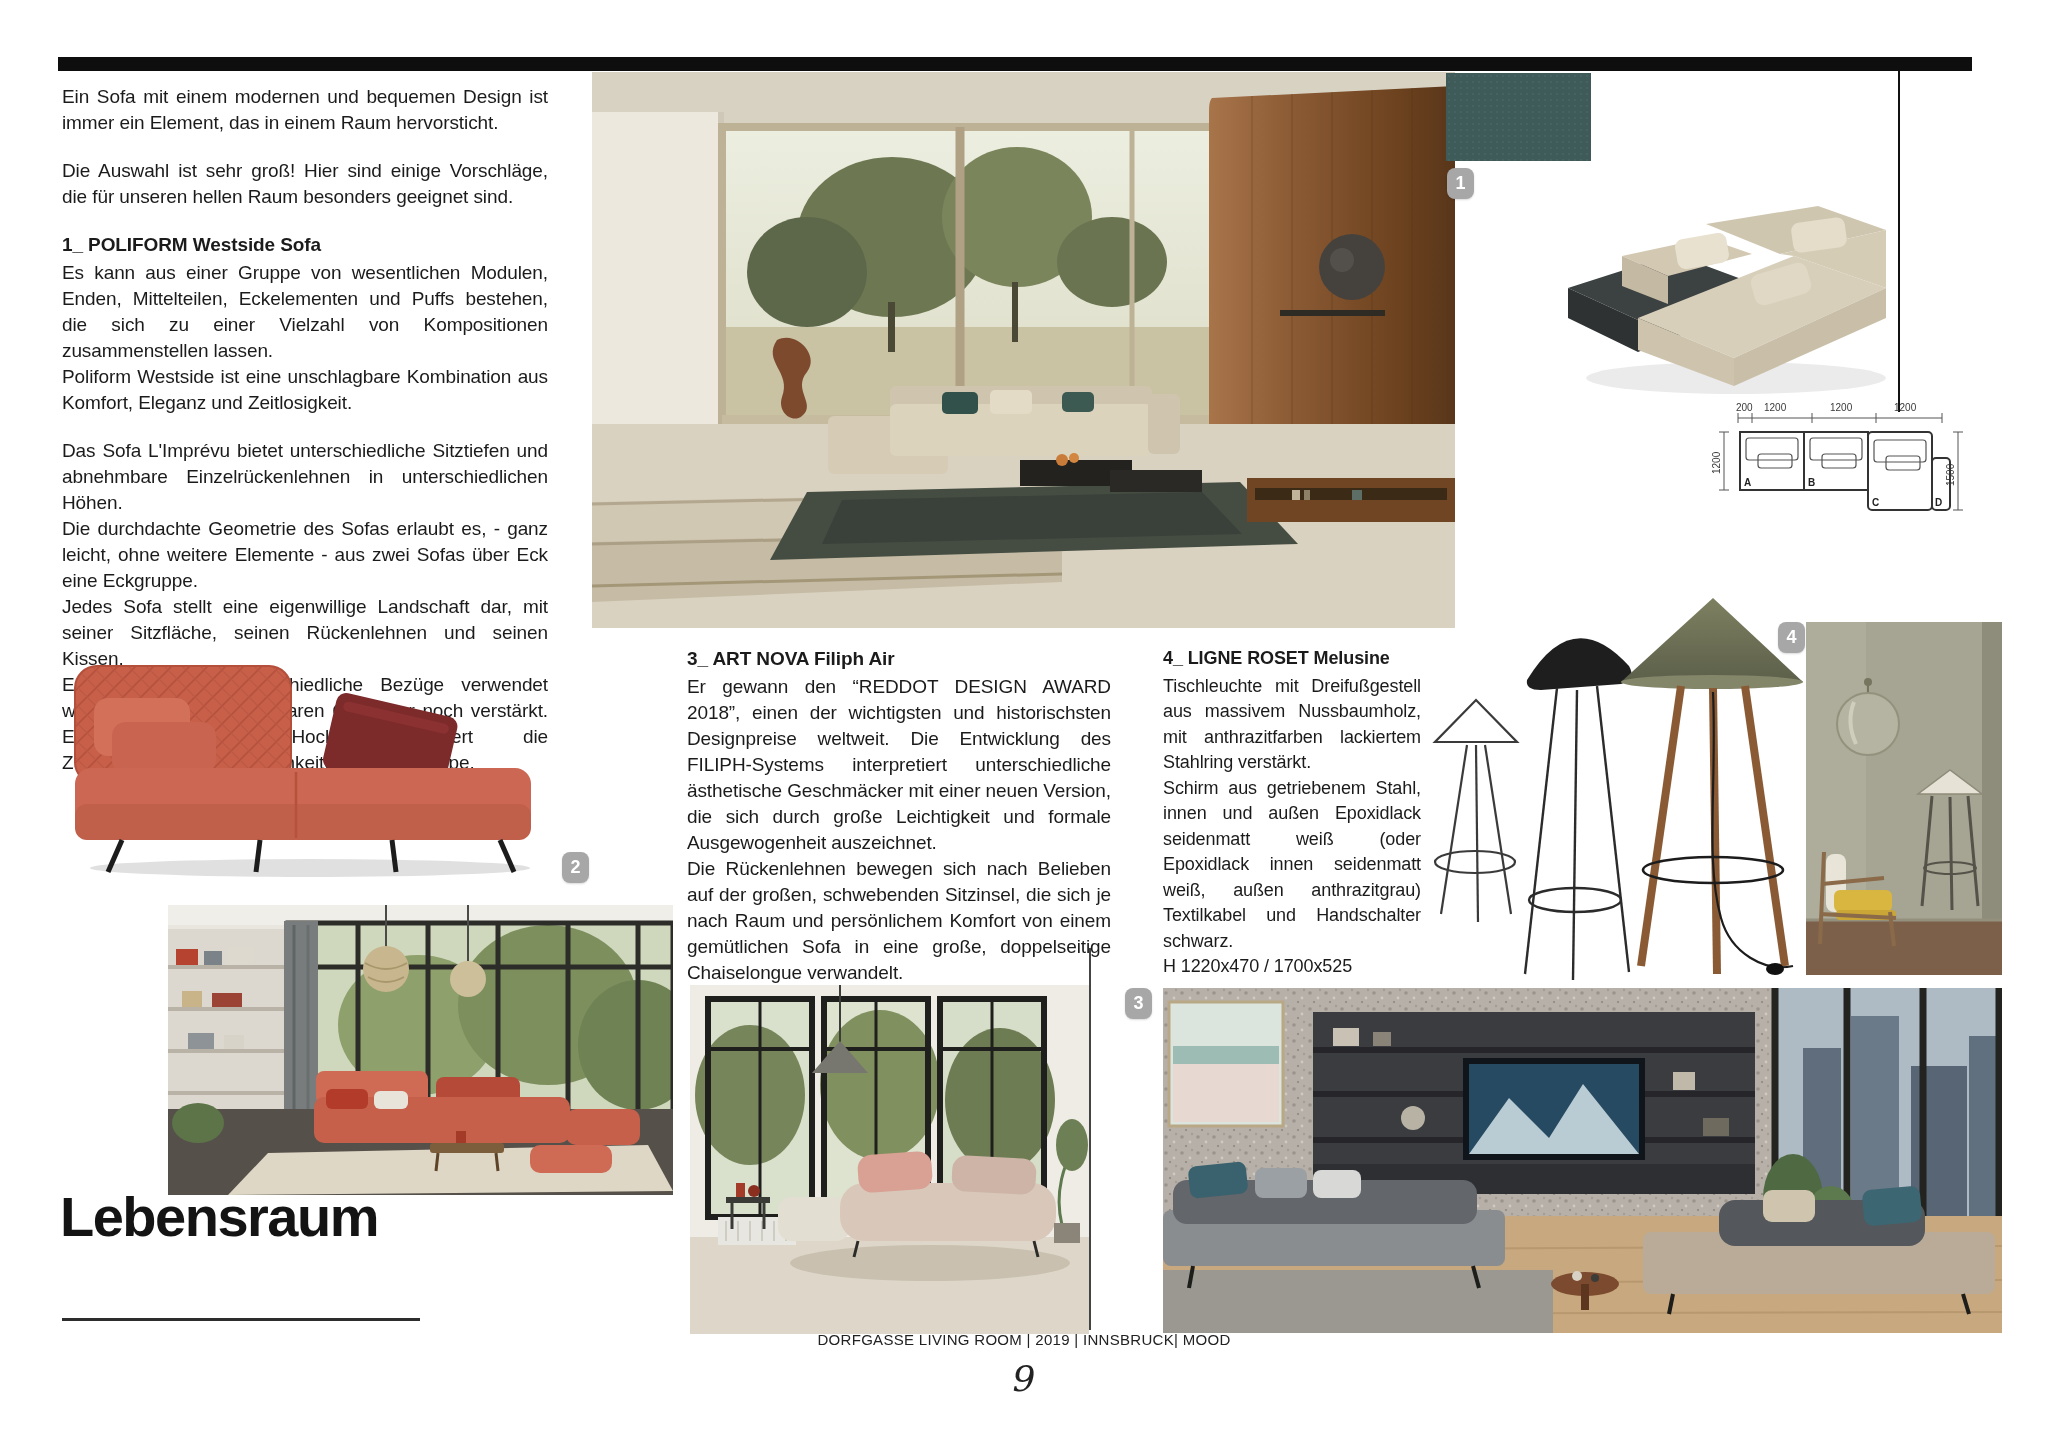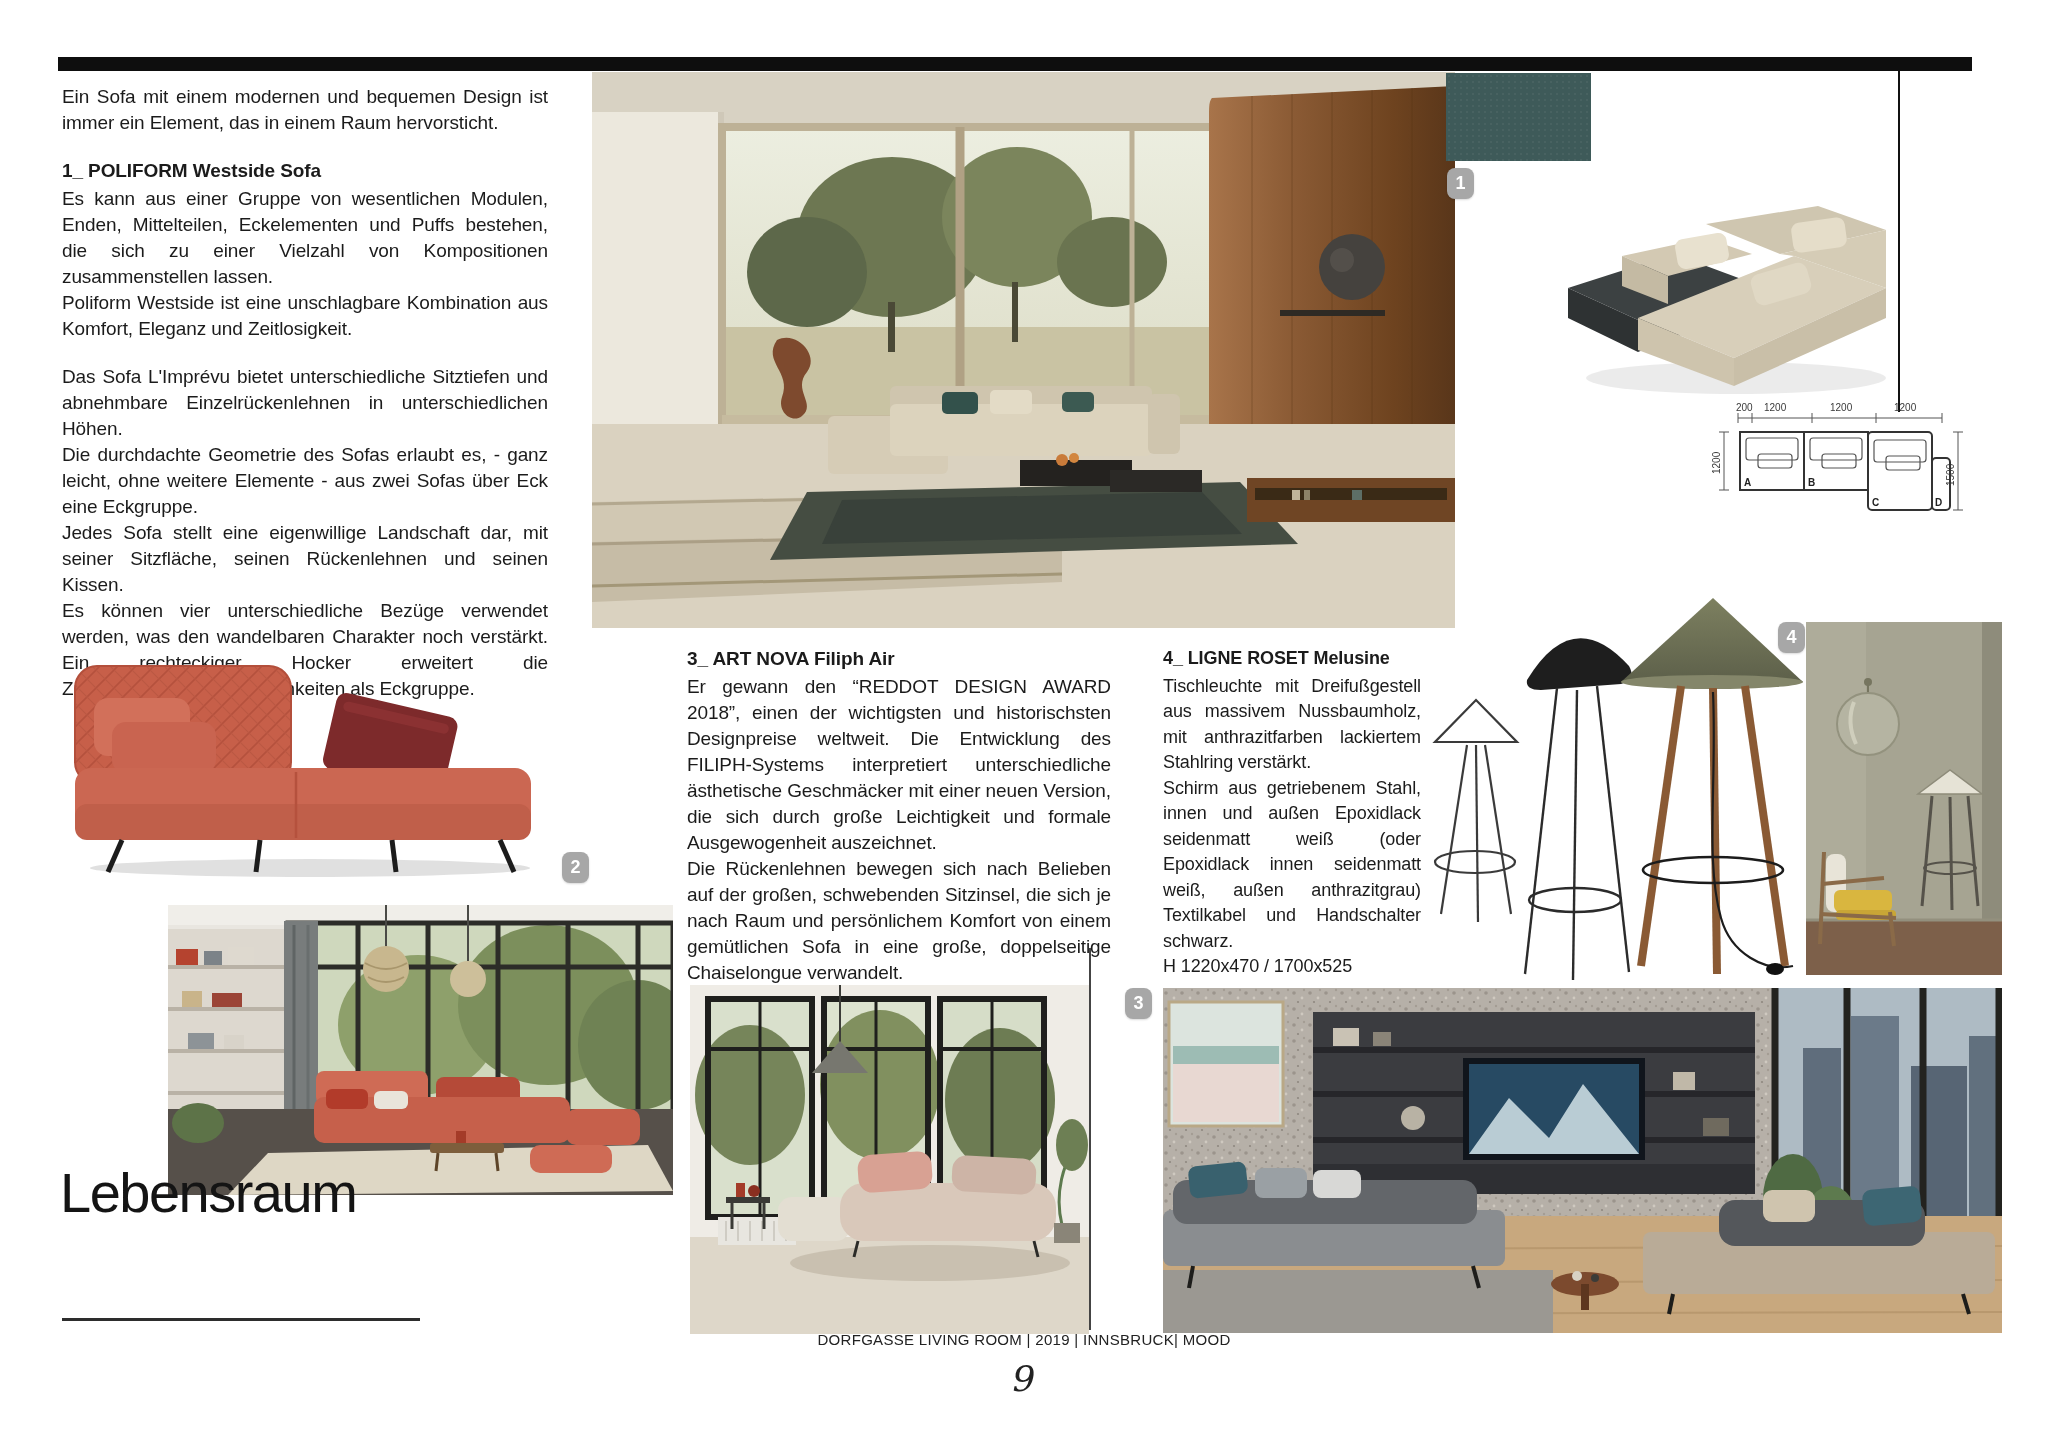--- a/index.html
+++ b/index.html
@@ -17,37 +17,38 @@
   
   .badge{width:27px;height:31px;border-radius:8px;background:#a7a7a7;color:#ffffff;
          display:flex;align-items:center;justify-content:center;font-size:18px;font-weight:bold;
          box-shadow:0 1px 2px rgba(0,0,0,.15);}
   
   .swatch{left:1446px;top:73px;width:145px;height:88px;background:#3e5a59;
           background-image:radial-gradient(rgba(255,255,255,.05) 1px, transparent 1px);background-size:6px 6px;}
   .vrule{background:#111;}
   .photo{position:absolute;overflow:hidden;}
   
-  .big-title{left:60px;top:1160px;font-size:56px;font-weight:normal;letter-spacing:-1.5px;color:#141414;}
+  .big-title{left:60px;top:1184px;font-size:56px;font-weight:bold;letter-spacing:-1.5px;color:#141414;}
   .title-rule{left:62px;top:1318px;width:358px;height:3px;background:#2d2d2d;}
   
   .footer{left:0;top:1331px;width:2048px;text-align:center;font-size:15px;letter-spacing:.3px;color:#222;}
   .footer .b{font-weight:normal;}
   .pagenum{left:0;top:1358px;width:2048px;text-align:center;
            font-family:"DejaVu Serif","Liberation Serif",serif;font-style:italic;font-size:36px;color:#222;}
 </style>
 </head>
 <body>
 
 <div class="page">
 
   <div class="abs topbar"></div>
 
   <div class="abs textcol col-left">
     <p>Ein Sofa mit einem modernen und bequemen Design ist immer ein Element, das in einem Raum hervorsticht.</p>
+    <p>Die Auswahl ist sehr groß! Hier sind einige Vorschläge, die für unseren hellen Raum besonders geeignet sind.</p>
     <p class="sec-title">1_ POLIFORM Westside Sofa</p>
     <p>Es kann aus einer Gruppe von wesentlichen Modulen, Enden, Mittelteilen, Eckelementen und Puffs bestehen, die sich zu einer Vielzahl von Kompositionen zusammenstellen lassen.
 Poliform Westside ist eine unschlagbare Kombination aus Komfort, Eleganz und Zeitlosigkeit.</p>
     <p>Das Sofa L'Imprévu bietet unterschiedliche Sitztiefen und abnehmbare Einzelrückenlehnen in unterschiedlichen Höhen.
 Die durchdachte Geometrie des Sofas erlaubt es, - ganz leicht, ohne weitere Elemente - aus zwei Sofas über Eck eine Eckgruppe.
 Jedes Sofa stellt eine eigenwillige Landschaft dar, mit seiner Sitzfläche, seinen Rückenlehnen und seinen Kissen.
 Es können vier unterschiedliche Bezüge verwendet werden, was den wandelbaren Charakter noch verstärkt. Ein rechteckiger Hocker erweitert die Zusammenstellungsmöglichkeiten als Eckgruppe.</p>
   </div>
 
   <div class="photo" style="left:592px;top:72px;width:863px;height:556px;">

